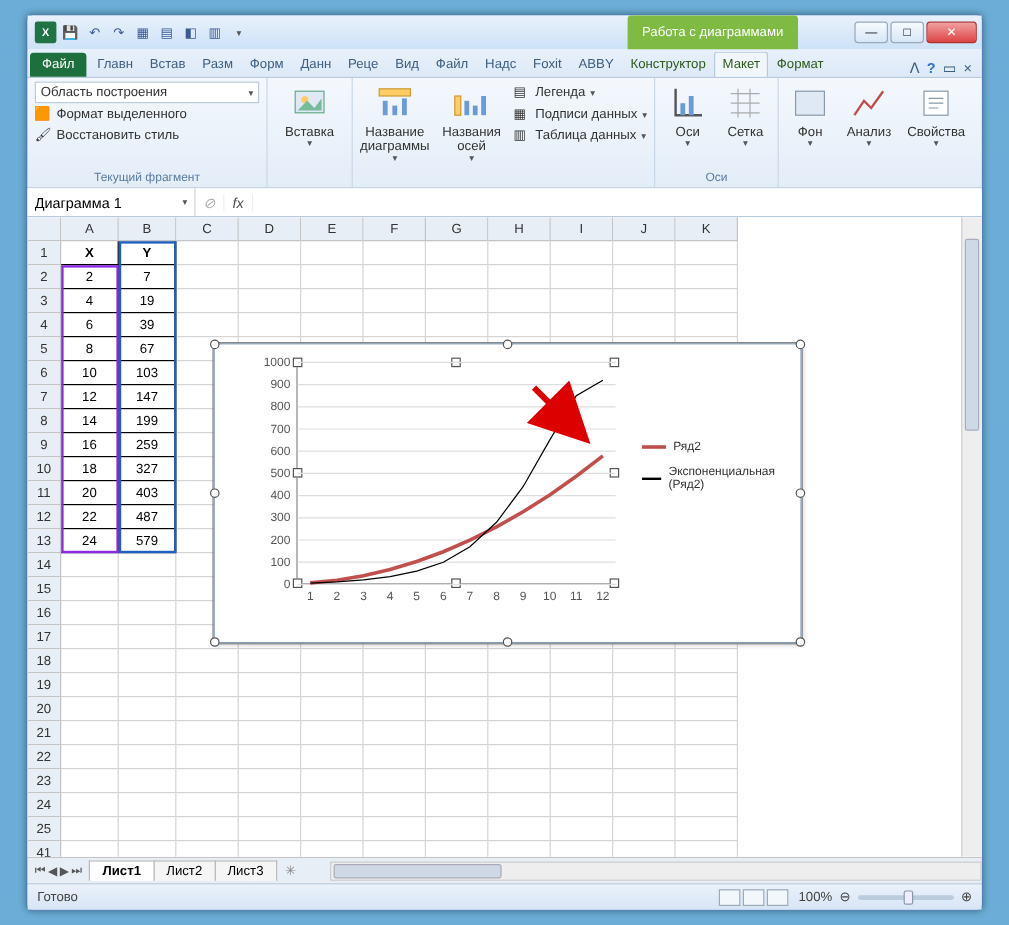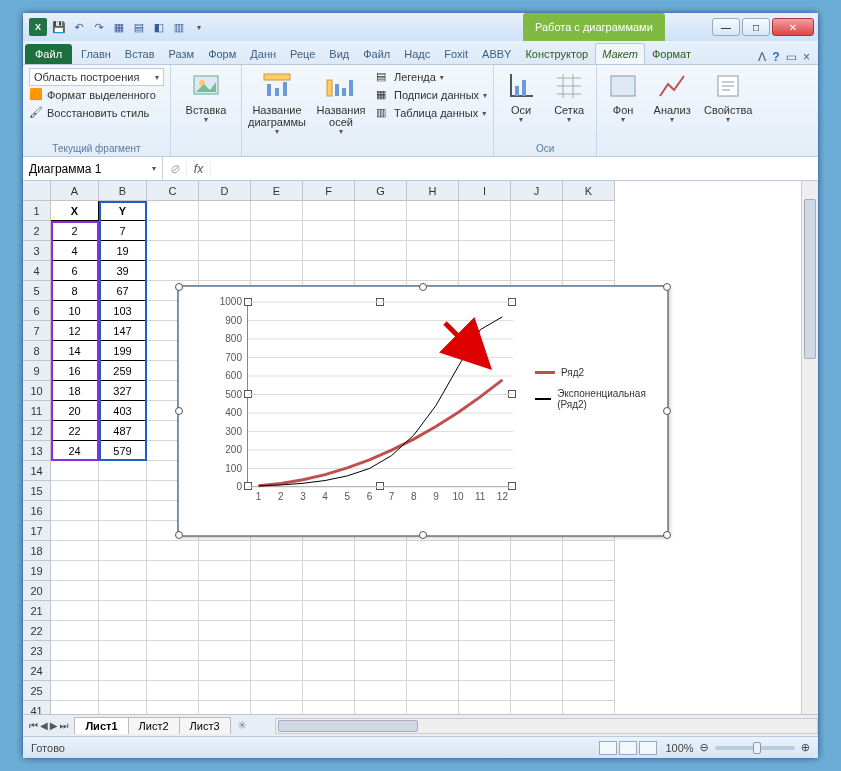--- a/index.html
+++ b/index.html
@@ -14,21 +14,21 @@
 .title-text { position: absolute; left: 0; right: 0; text-align: center; pointer-events: none; color: #444; }
 .title-context { position: absolute; left: 500px; top: 0; height: 28px; padding: 0 12px; background: #7fba42; color: #fff; display: flex; align-items: center; font-size: 11px; border-radius: 3px 3px 0 0; }
 .win-controls { margin-left: auto; display: flex; gap: 2px; padding-right: 4px; z-index: 2; }
 .win-btn { width: 28px; height: 18px; border: 1px solid #9ab; background: linear-gradient(#f5faff,#d7e7f7); border-radius: 3px; display: flex; align-items: center; justify-content: center; font-size: 10px; cursor: pointer; }
 .win-btn.close { background: linear-gradient(#f1a0a0,#d44); color: #fff; border-color: #a33; width: 42px; }
 
 .ribbon-tabs { height: 24px; background: linear-gradient(#e8f1fb,#dce9f7); display: flex; align-items: flex-end; font-size: 11px; border-bottom: 1px solid #b6c9dd; padding-left: 2px; }
 .file-tab { background: #1e6f3e; color: #fff; padding: 4px 10px; border-radius: 3px 3px 0 0; margin-right: 2px; cursor: pointer; }
 .tab { padding: 4px 6px; color: #3d5e7f; cursor: pointer; border: 1px solid transparent; border-bottom: none; }
 .tab.context { color: #2d5a1a; }
-.tab.active { background: #f1f6fb; border-color: #b6c9dd; border-radius: 3px 3px 0 0; font-style: italic; }
+.tab.active { background: #f1f6fb; border-color: #b6c9dd; border-radius: 3px 3px 0 0; }
 .ribbon-help { margin-left: auto; display: flex; gap: 6px; padding: 0 8px; color: #3d5e7f; font-size: 12px; }
 
 .ribbon { height: 92px; background: linear-gradient(#f4f8fd,#e3edf8); border-bottom: 1px solid #b6c9dd; display: flex; font-size: 11px; }
 .group { border-right: 1px solid #c9d8e8; padding: 3px 6px 2px; display: flex; flex-direction: column; }
 .group-body { flex: 1; display: flex; align-items: flex-start; gap: 6px; }
 .group-label { text-align: center; color: #5a7aa0; font-size: 10px; padding-top: 2px; }
 .bigbtn { display: flex; flex-direction: column; align-items: center; width: 58px; padding: 2px; cursor: pointer; text-align: center; line-height: 1.1; color: #333; }
 .bigbtn .ico { width: 32px; height: 32px; margin-bottom: 2px; }
 .smallrow { display: flex; align-items: center; gap: 4px; padding: 2px 0; cursor: pointer; color: #333; white-space: nowrap; }
 .smallrow .ico { width: 14px; height: 14px; }
@@ -114,21 +114,21 @@
     <div id="ctx-tabs" style="display: contents;"><div class="tab context">Конструктор</div><div class="tab context active">Макет</div><div class="tab context">Формат</div></div>
     <div class="ribbon-help">
       <span>ᐱ</span>
       <span style="color:#2a6fc9;font-weight:bold">?</span>
       <span>▭</span>
       <span>×</span>
     </div>
   </div>
 
   <div class="ribbon">
-    <div class="group" style="width:148px">
+    <div class="group" style="width:200px">
       <div class="group-body">
         <div class="vcol" style="width:100%">
           <div class="smallrow" style="border:1px solid #bcd;background:#fff;padding:2px 4px;justify-content:space-between">
             <span>Область построения</span>
               <span class="dd">▾</span>
           </div>
           <div class="smallrow">
               <span class="ico">🟧</span>
               <span>Формат выделенного</span>
             </div>

